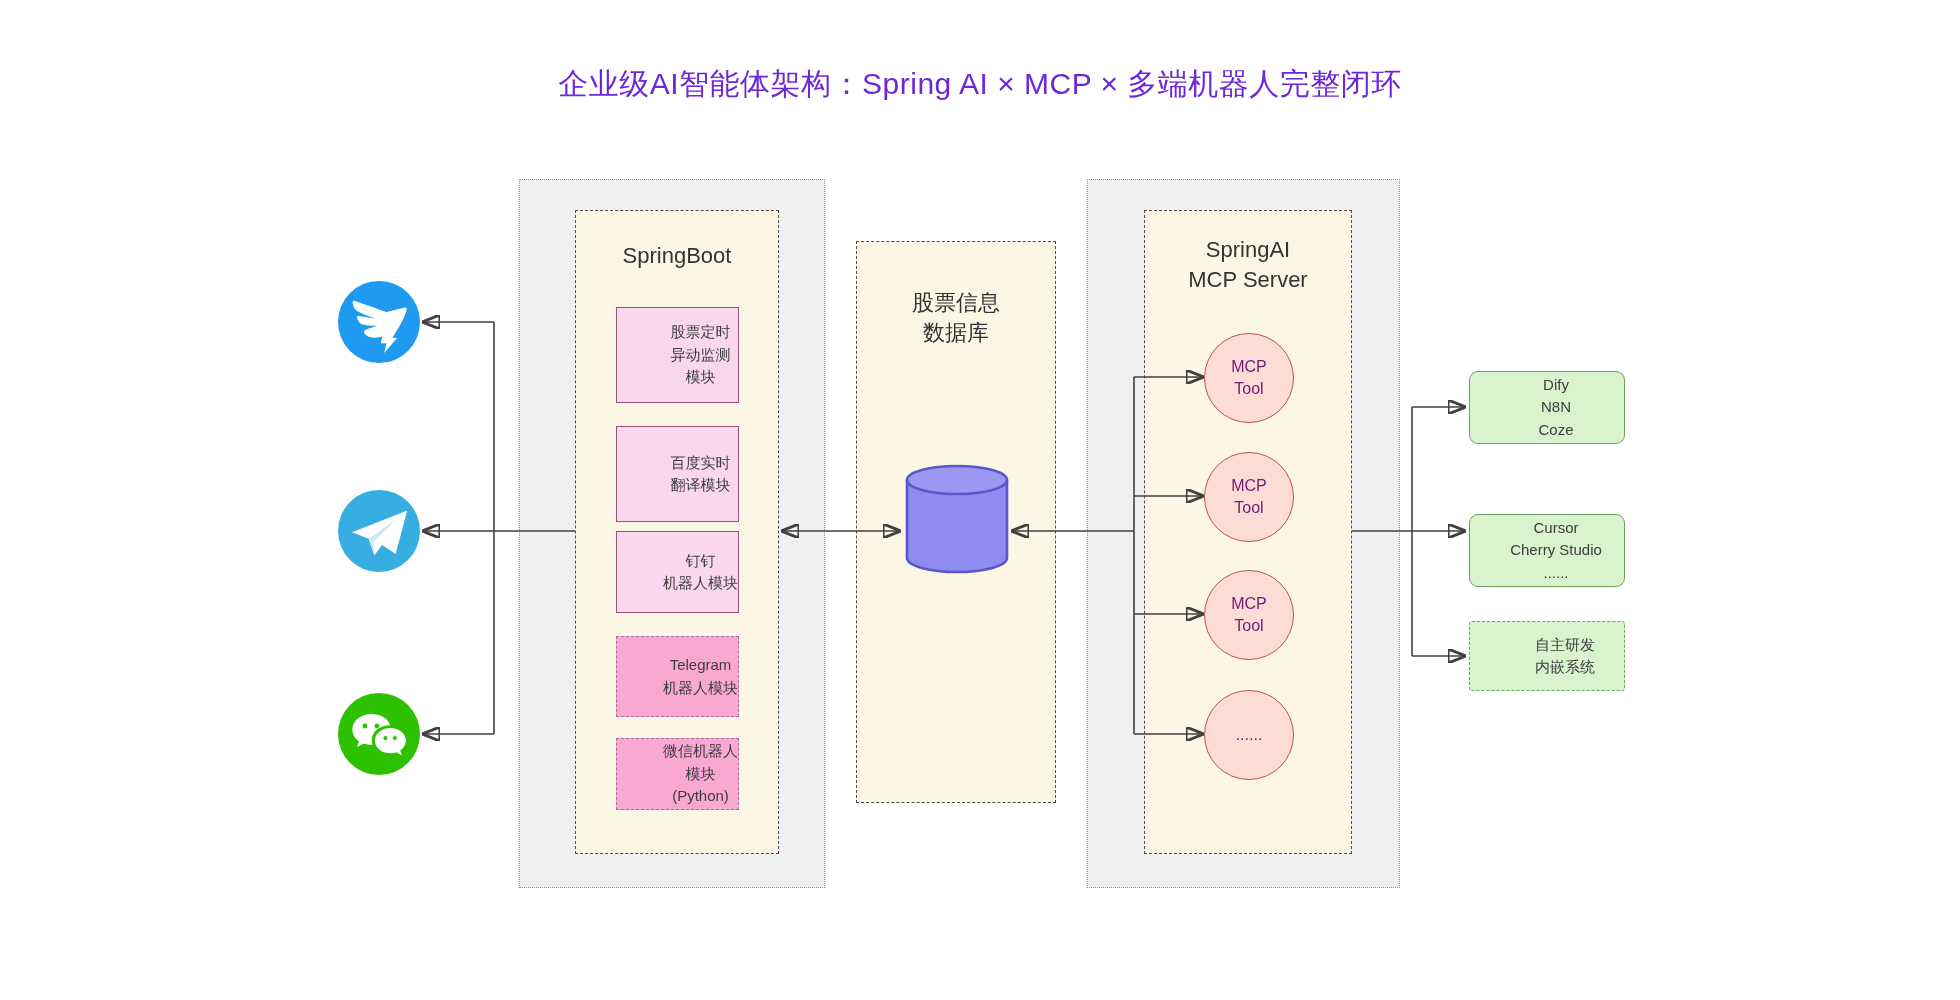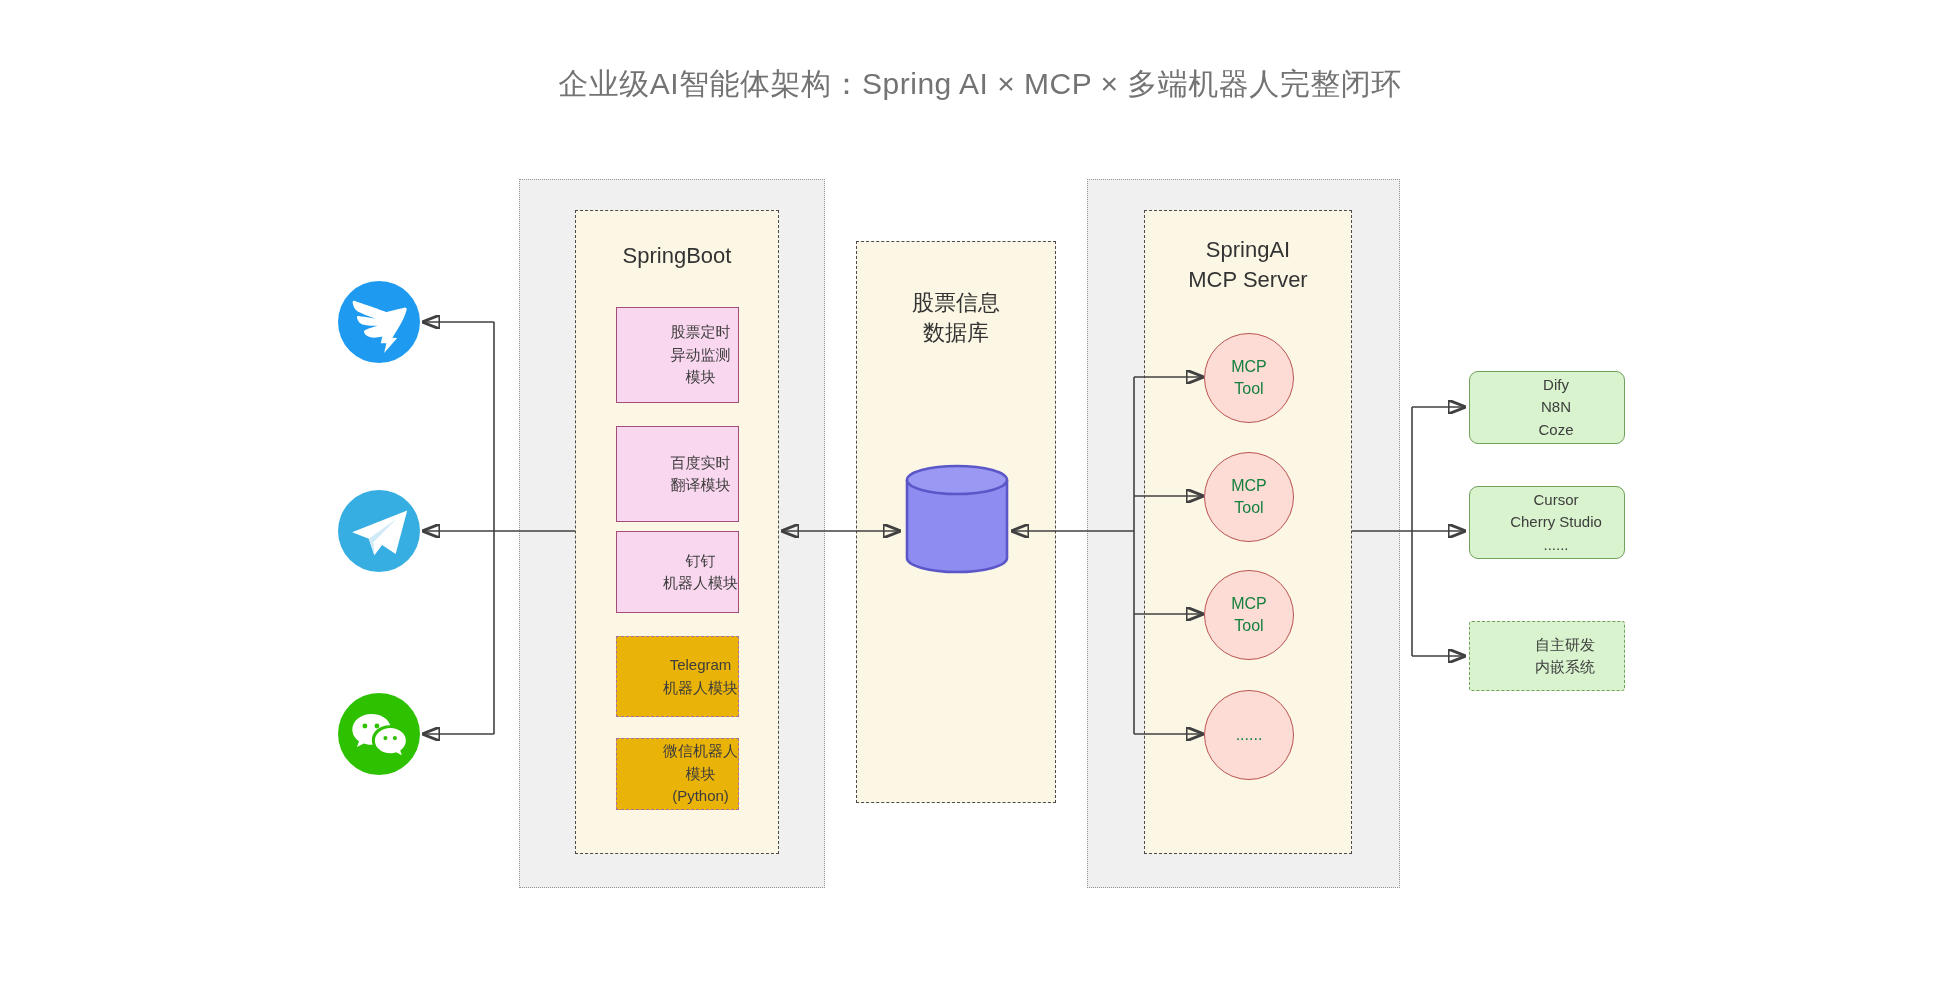--- a/index.html
+++ b/index.html
@@ -3,21 +3,21 @@
 <meta charset="utf-8">
 <style>
   * { box-sizing: border-box; margin: 0; padding: 0; }
   html, body { background: #ffffff; }
   body { font-family: "Liberation Sans", "DejaVu Sans", sans-serif; }
 
   .canvas { position: relative; width: 1960px; height: 1000px; background: #ffffff; overflow: hidden; }
 
   .title {
     position: absolute; top: 64px; left: 0; width: 100%;
-    text-align: center; font-size: 30px; color: #737373; letter-spacing: .5px;
+    text-align: center; font-size: 30px; color: #6d28d9; letter-spacing: .5px;
   }
 
   .gray-container {
     position: absolute; background: #f0f0f0; border: 1.5px dotted #949494;
   }
 
   .panel {
     position: absolute; background: #fcf7e4; border: 1.6px dashed #4a4a4a;
   }
   .panel-label {
@@ -25,28 +25,28 @@
     font-size: 22px; color: #333333; white-space: pre-line; line-height: 1.35;
   }
 
   .module {
     position: absolute; left: 40px; width: 123px;
     display: flex; align-items: center; justify-content: center;
     text-align: center; font-size: 15px; line-height: 1.5;
     color: #3d3d3d; white-space: pre-line; padding-left: 46px;
   }
   .module.solid  { background: #f9d7ef; border: 1.3px solid #a14f7a; }
-  .module.dashed { background: #eab308; border: 1.3px dashed #a86f9a; }
+  .module.dashed { background: #f9a8d4; border: 1.3px dashed #a86f9a; }
 
   .tool-circle {
     position: absolute; left: 59px; width: 90px; height: 90px; border-radius: 50%;
     background: #fcdcd5; border: 1.6px solid #b85450;
     display: flex; align-items: center; justify-content: center;
     text-align: center; font-size: 16px; line-height: 1.4;
-    color: #15803d; white-space: pre-line;
+    color: #701a75; white-space: pre-line;
   }
 
   .client {
     position: absolute; width: 156px;
     display: flex; align-items: center; justify-content: center;
     text-align: center; font-size: 15px; line-height: 1.5;
     color: #3d3d3d; white-space: pre-line; background: #d8f3cd;
   }
   .client.solid  { border: 1.6px solid #6fa25b; border-radius: 9px; padding-left: 18px; }
   .client.dashed { border: 1.6px dashed #6fa25b; border-radius: 3px; }
@@ -102,21 +102,21 @@
     <div class="tool-circle" style="top:241px;">MCP
 Tool</div>
     <div class="tool-circle" style="top:359px;">MCP
 Tool</div>
     <div class="tool-circle" style="top:479px;">......</div>
   </div>
 
   <div class="client solid" style="left:1469px; top:371px; height:73px;">Dify
 N8N
 Coze</div>
-  <div class="client solid" style="left:1469px; top:486px; height:73px;">Cursor
+  <div class="client solid" style="left:1469px; top:514px; height:73px;">Cursor
 Cherry Studio
 ......</div>
   <div class="client dashed" style="left:1469px; top:621px; height:70px;padding-left:36px;">自主研发
 内嵌系统</div>
 
   <div class="channel" style="left:338px; top:281px;">
     <svg viewBox="0 0 32 32">
       <circle cx="16" cy="16" r="16" fill="#1e9bf0"></circle>
       <path fill="#ffffff" d="M26.8 11.2c-.5 2-1.7 4.6-3.3 7.2l-2.3 3.7 1.9.1-5.1 5.9.9-3.8h-2.2l.6-2.6c-2 .5-3.7.6-4.9.2-1.1-.3-1.9-1-2.2-1.8-.2-.5.1-.9.7-1.1 1.6-.6 4.5-1.5 4.5-1.5s-5 .1-6.4-.8c-.8-.5-1.4-1.5-1.6-2.4-.1-.5.2-.7.7-.6 2.4.4 7.1 1.1 7.1 1.1s-6.2-1.9-8-3.3c-.9-.7-1.4-2.1-1.5-3.1 0-.5.4-.8.9-.6 3.9 1.3 12.3 4.3 12.3 4.3s5.5-1.4 6.9-1.7c.7-.1 1.1.2 1 .8z"></path>
     </svg>

